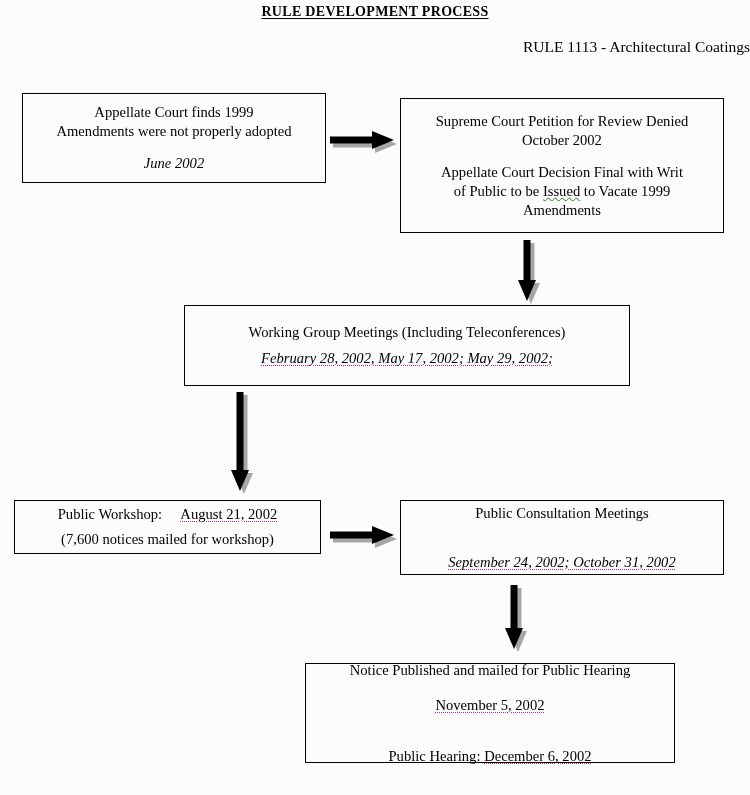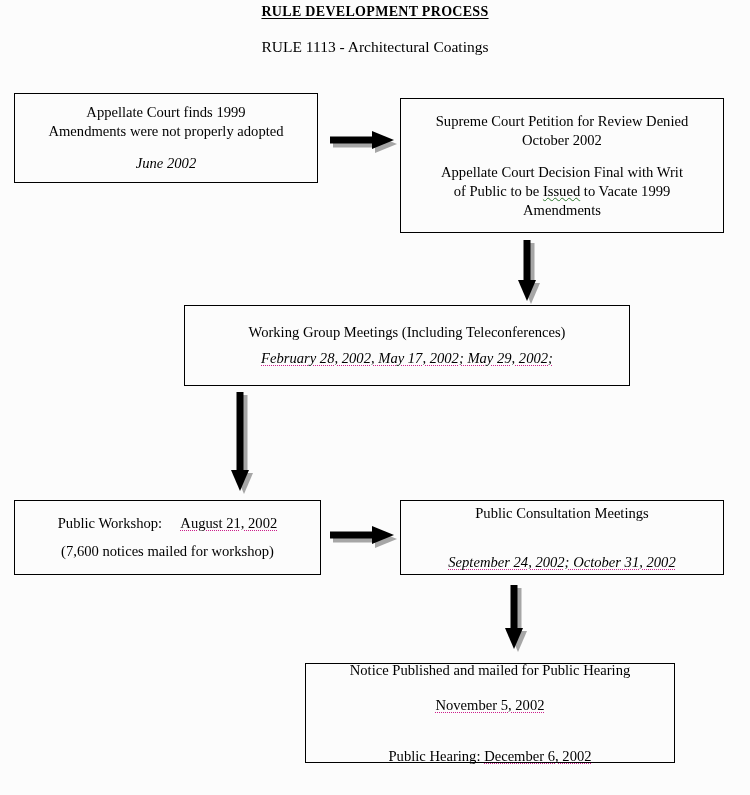--- a/index.html
+++ b/index.html
@@ -34,21 +34,21 @@
   }
   .doc-title span.ul {
     text-decoration: underline;
     text-underline-offset: 2px;
   }
   .doc-subtitle {
     position: absolute;
     left: 0;
     top: 37px;
     width: 750px;
-    text-align: center;
+    text-align: right;
     font-size: 15.5px;
     line-height: 20px;
   }
 
   
   .node {
     position: absolute;
     border: 1.4px solid #000000;
     background: #fcfcfc;
     box-sizing: border-box;
@@ -87,21 +87,21 @@
   .arrow svg { display: block; overflow: visible; }
 </style>
 </head>
 <body>
 
 <div id="page">
 
   <div class="doc-title"><span class="ul">RULE DEVELOPMENT PROCESS</span></div>
   <div class="doc-subtitle">RULE 1113 - Architectural Coatings</div>
 
-  <div class="node" style="left:14px; top:93px; width:304px; height:90px;">
+  <div class="node" style="left:22px; top:93px; width:304px; height:90px;">
     <span class="line">Appellate Court finds 1999</span>
     <span class="line">Amendments were not properly adopted</span>
     <span class="gap"></span>
     <span class="line italic">June 2002</span>
   </div>
 
   <div class="arrow" style="left:330px; top:131px;">
     <svg width="70" height="30" viewBox="0 0 70 30">
       <g transform="translate(3,4)">
         <rect x="0" y="5.5" width="44" height="7" fill="#a6a6a6"></rect>
@@ -148,21 +148,21 @@
         <rect x="5.5" y="0" width="7" height="80" fill="#a6a6a6"></rect>
         <polygon points="0,78 9,99 18,78" fill="#a6a6a6"></polygon>
       </g>
       <g>
         <rect x="5.5" y="0" width="7" height="80" fill="#000000"></rect>
         <polygon points="0,78 9,99 18,78" fill="#000000"></polygon>
       </g>
     </svg>
   </div>
 
-  <div class="node" style="left:14px; top:500px; width:307px; height:75px;">
+  <div class="node" style="left:14px; top:500px; width:307px; height:54px;justify-content:space-between;">
     <span class="line"><span>Public Workshop:</span>&nbsp;&nbsp;&nbsp;&nbsp;&nbsp;<span class="sq-red">August 21, 2002</span></span>
     <span class="gap" style="height:9px;"></span>
     <span class="line">(7,600 notices mailed for workshop)</span>
   </div>
 
   <div class="arrow" style="left:330px; top:526px;">
     <svg width="70" height="30" viewBox="0 0 70 30">
       <g transform="translate(3,4)">
         <rect x="0" y="5.5" width="44" height="7" fill="#a6a6a6"></rect>
         <polygon points="42,0 64,9 42,18" fill="#a6a6a6"></polygon>

